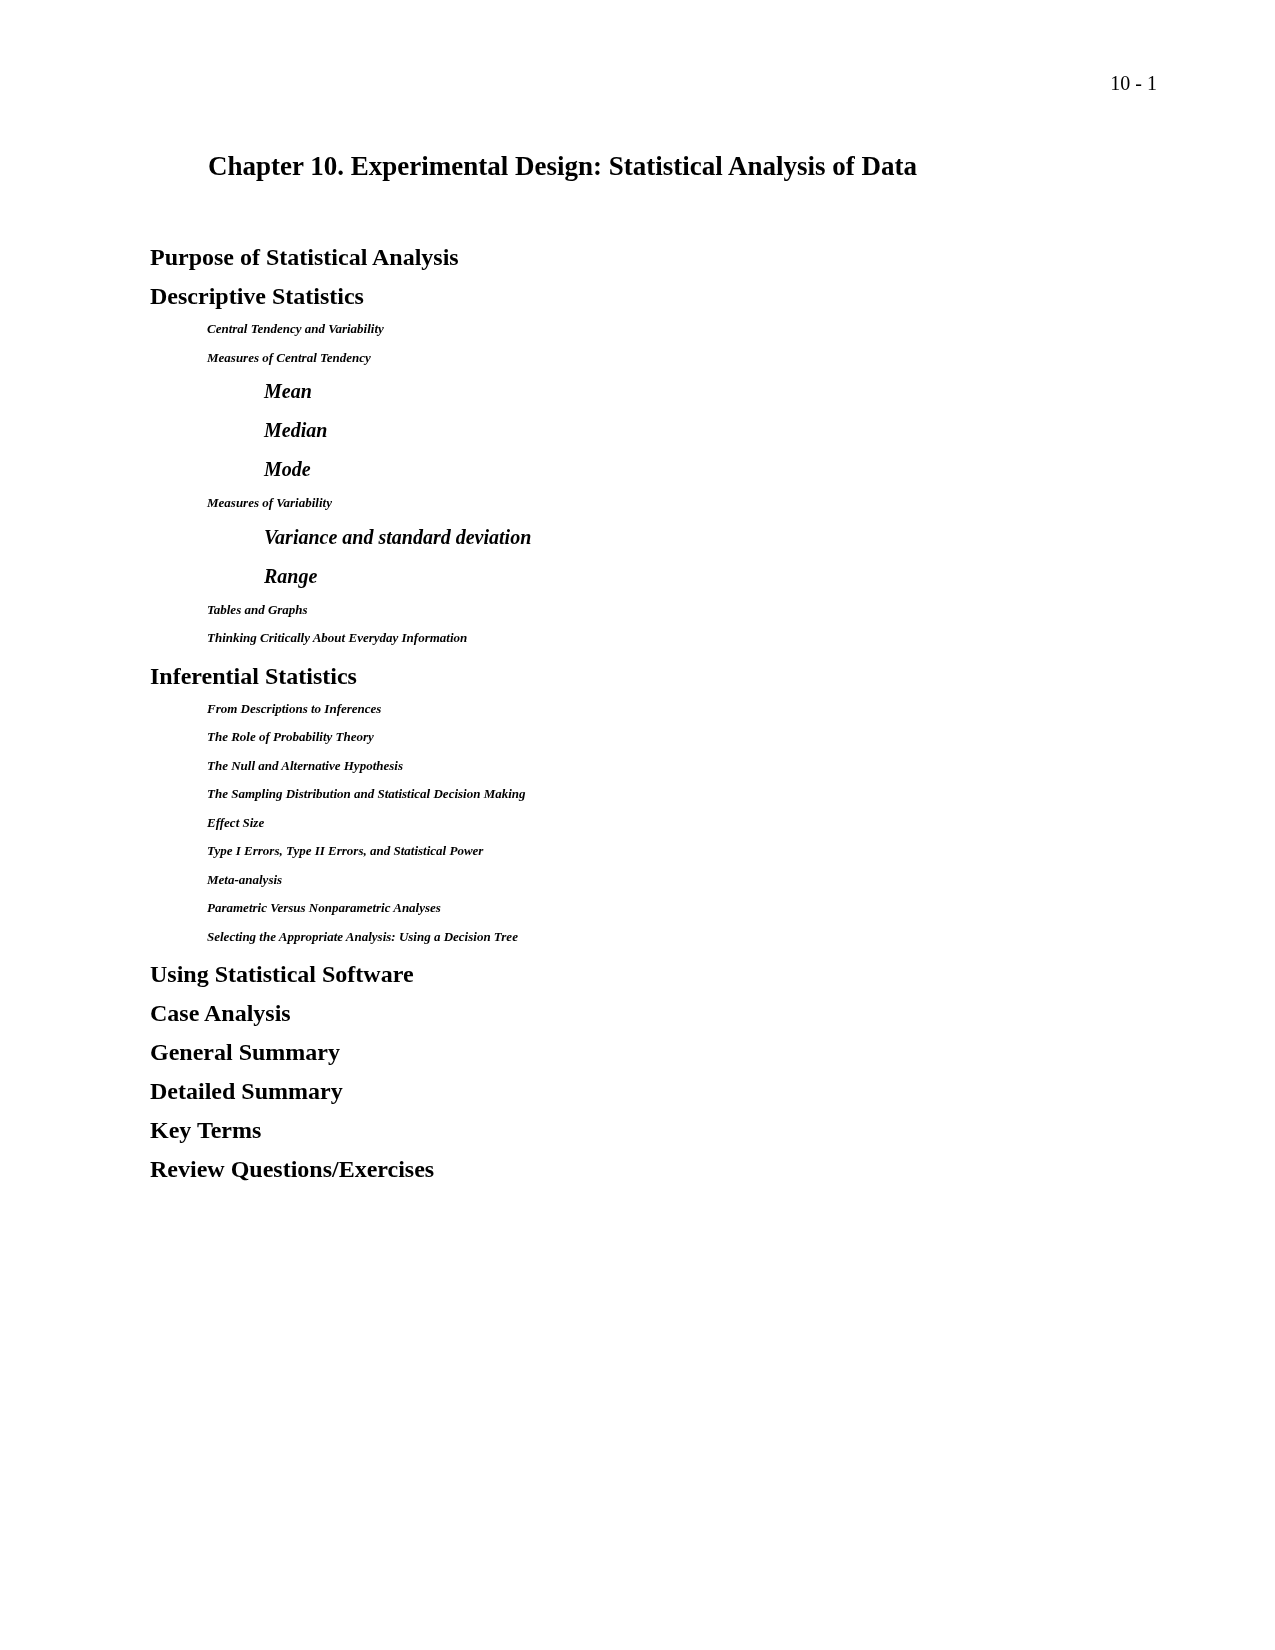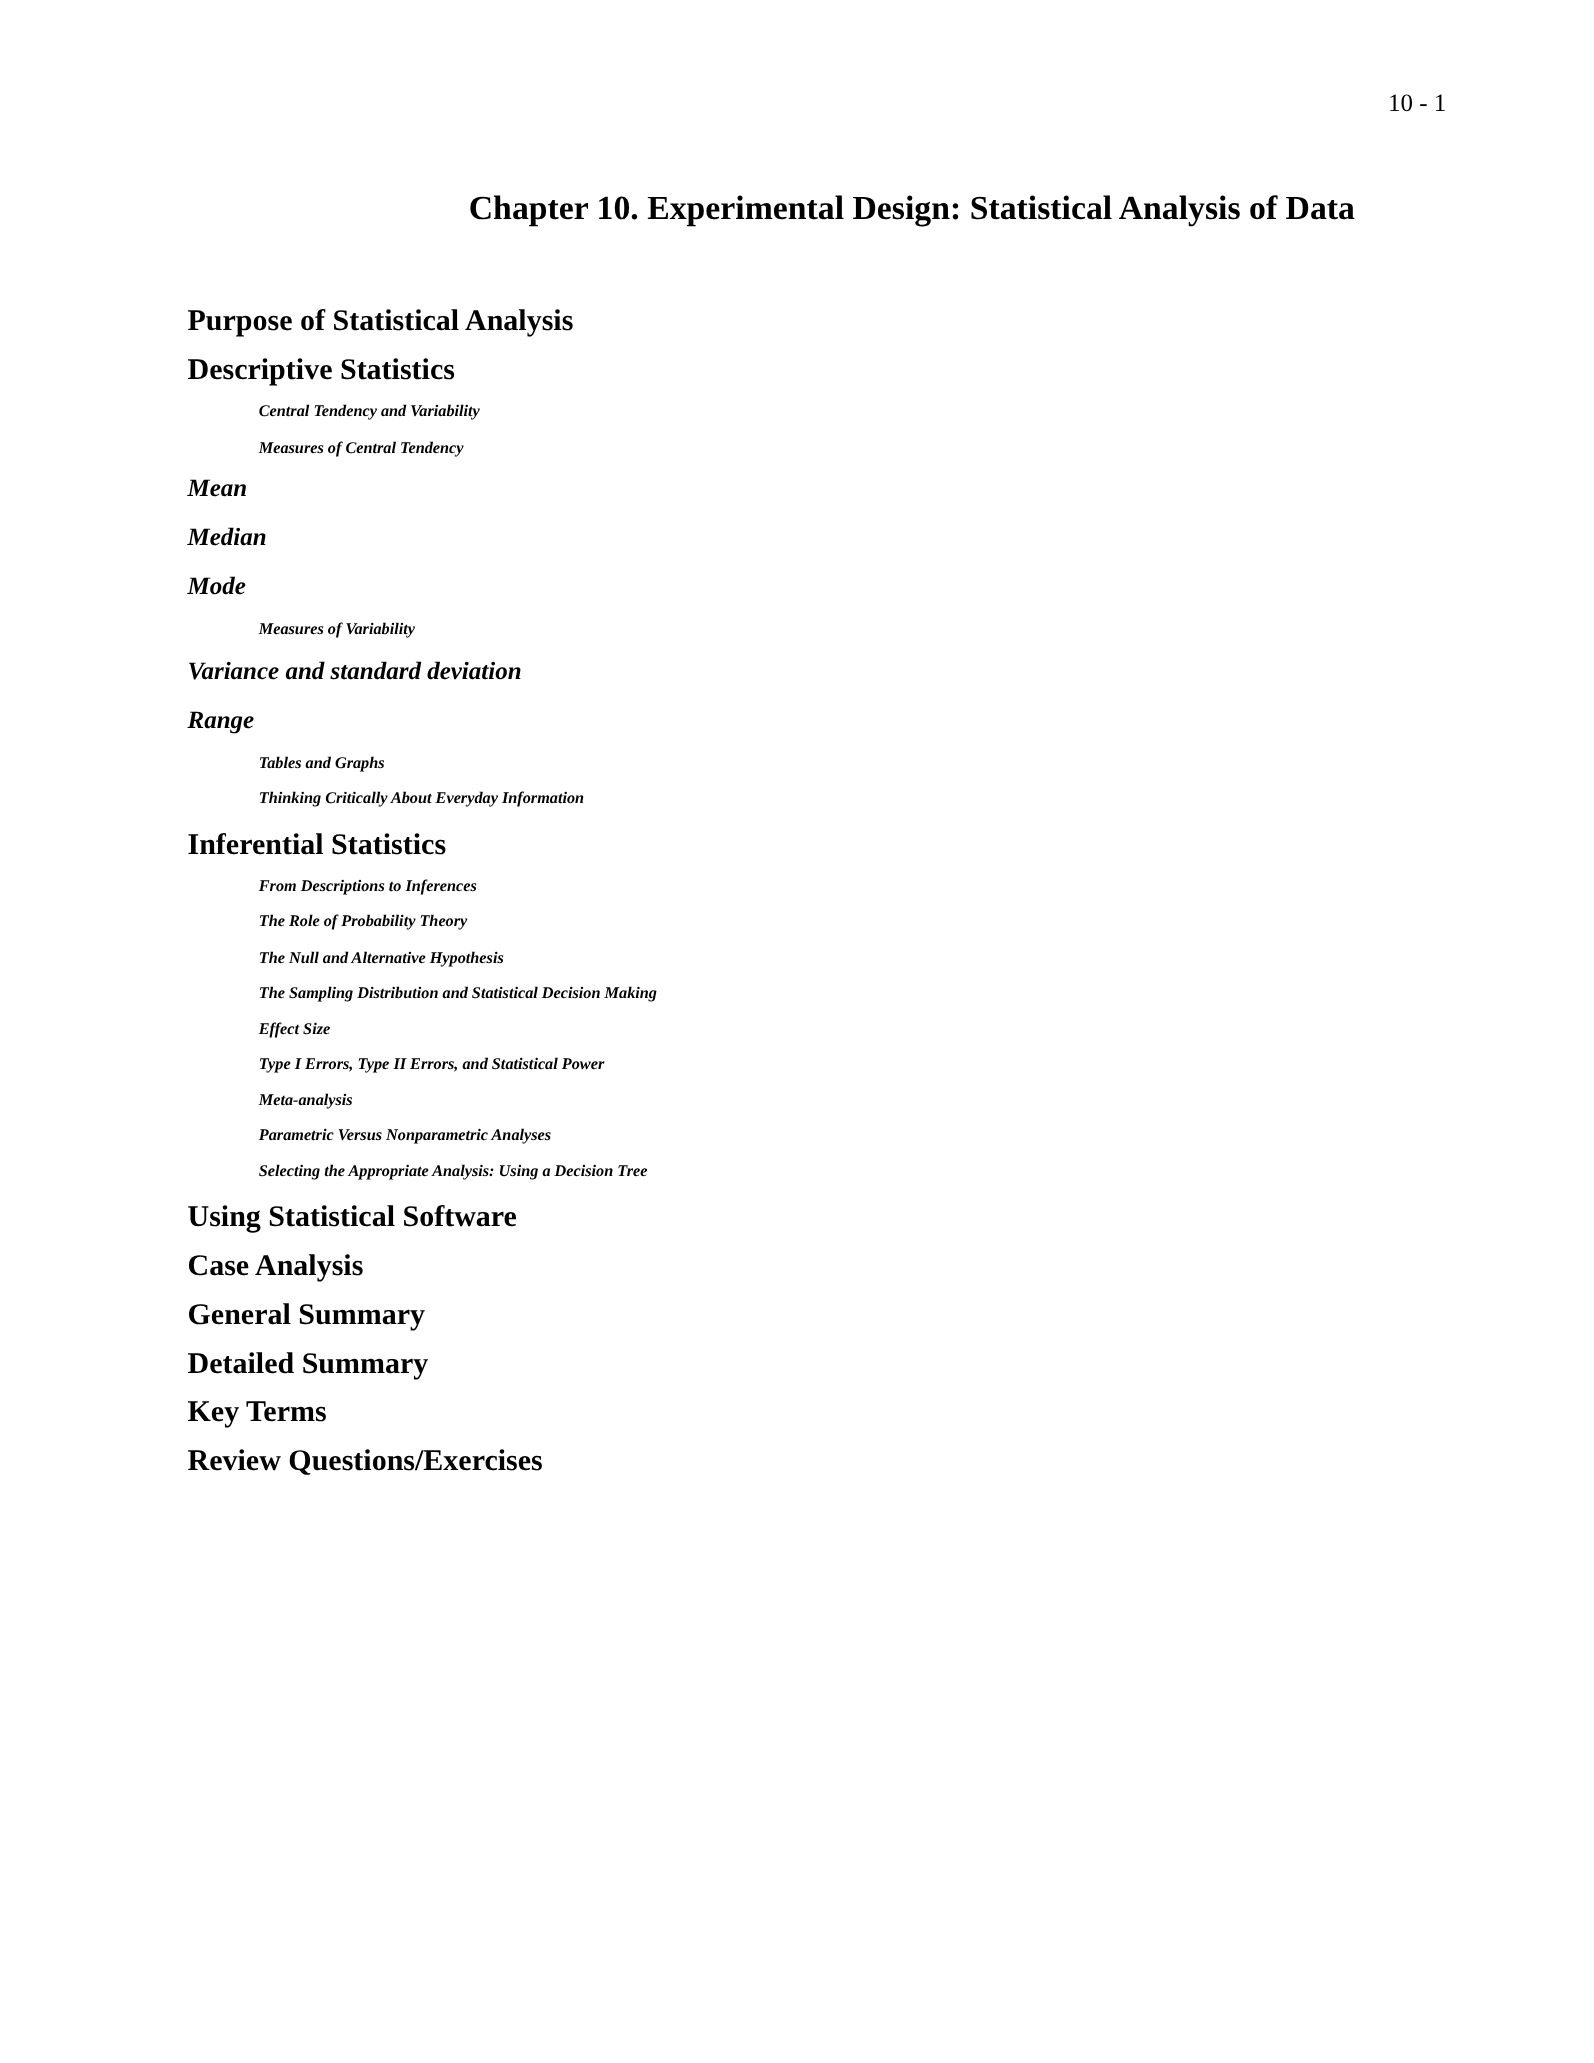--- a/index.html
+++ b/index.html
@@ -22,21 +22,21 @@
       font-size: 20px;
     }
     .content {
       padding-top: 151px;
       padding-left: 150px;
       padding-right: 133px;
     }
     .chapter-title {
       font-size: 27px;
       font-weight: bold;
-      text-align: right;
+      text-align: left;
       margin-bottom: 62px;
       padding-left: 58px;
       padding-right: 58px;
     }
     .section-heading {
       font-size: 24px;
       font-weight: bold;
       margin-top: 12px;
       margin-bottom: 3px;
     }
@@ -49,20 +49,21 @@
       font-weight: bold;
       margin-left: 57px;
       margin-top: 9px;
       margin-bottom: 0;
       line-height: 1.5;
     }
     .entry-level-2 {
       font-size: 20px;
       font-style: italic;
       font-weight: bold;
+      margin-left: 114px;
       margin-top: 9px;
       margin-bottom: 0;
       line-height: 1.5;
     }
     .v-gap {
       height: 3px;
     }
   </style>
 </head>
 <body>

